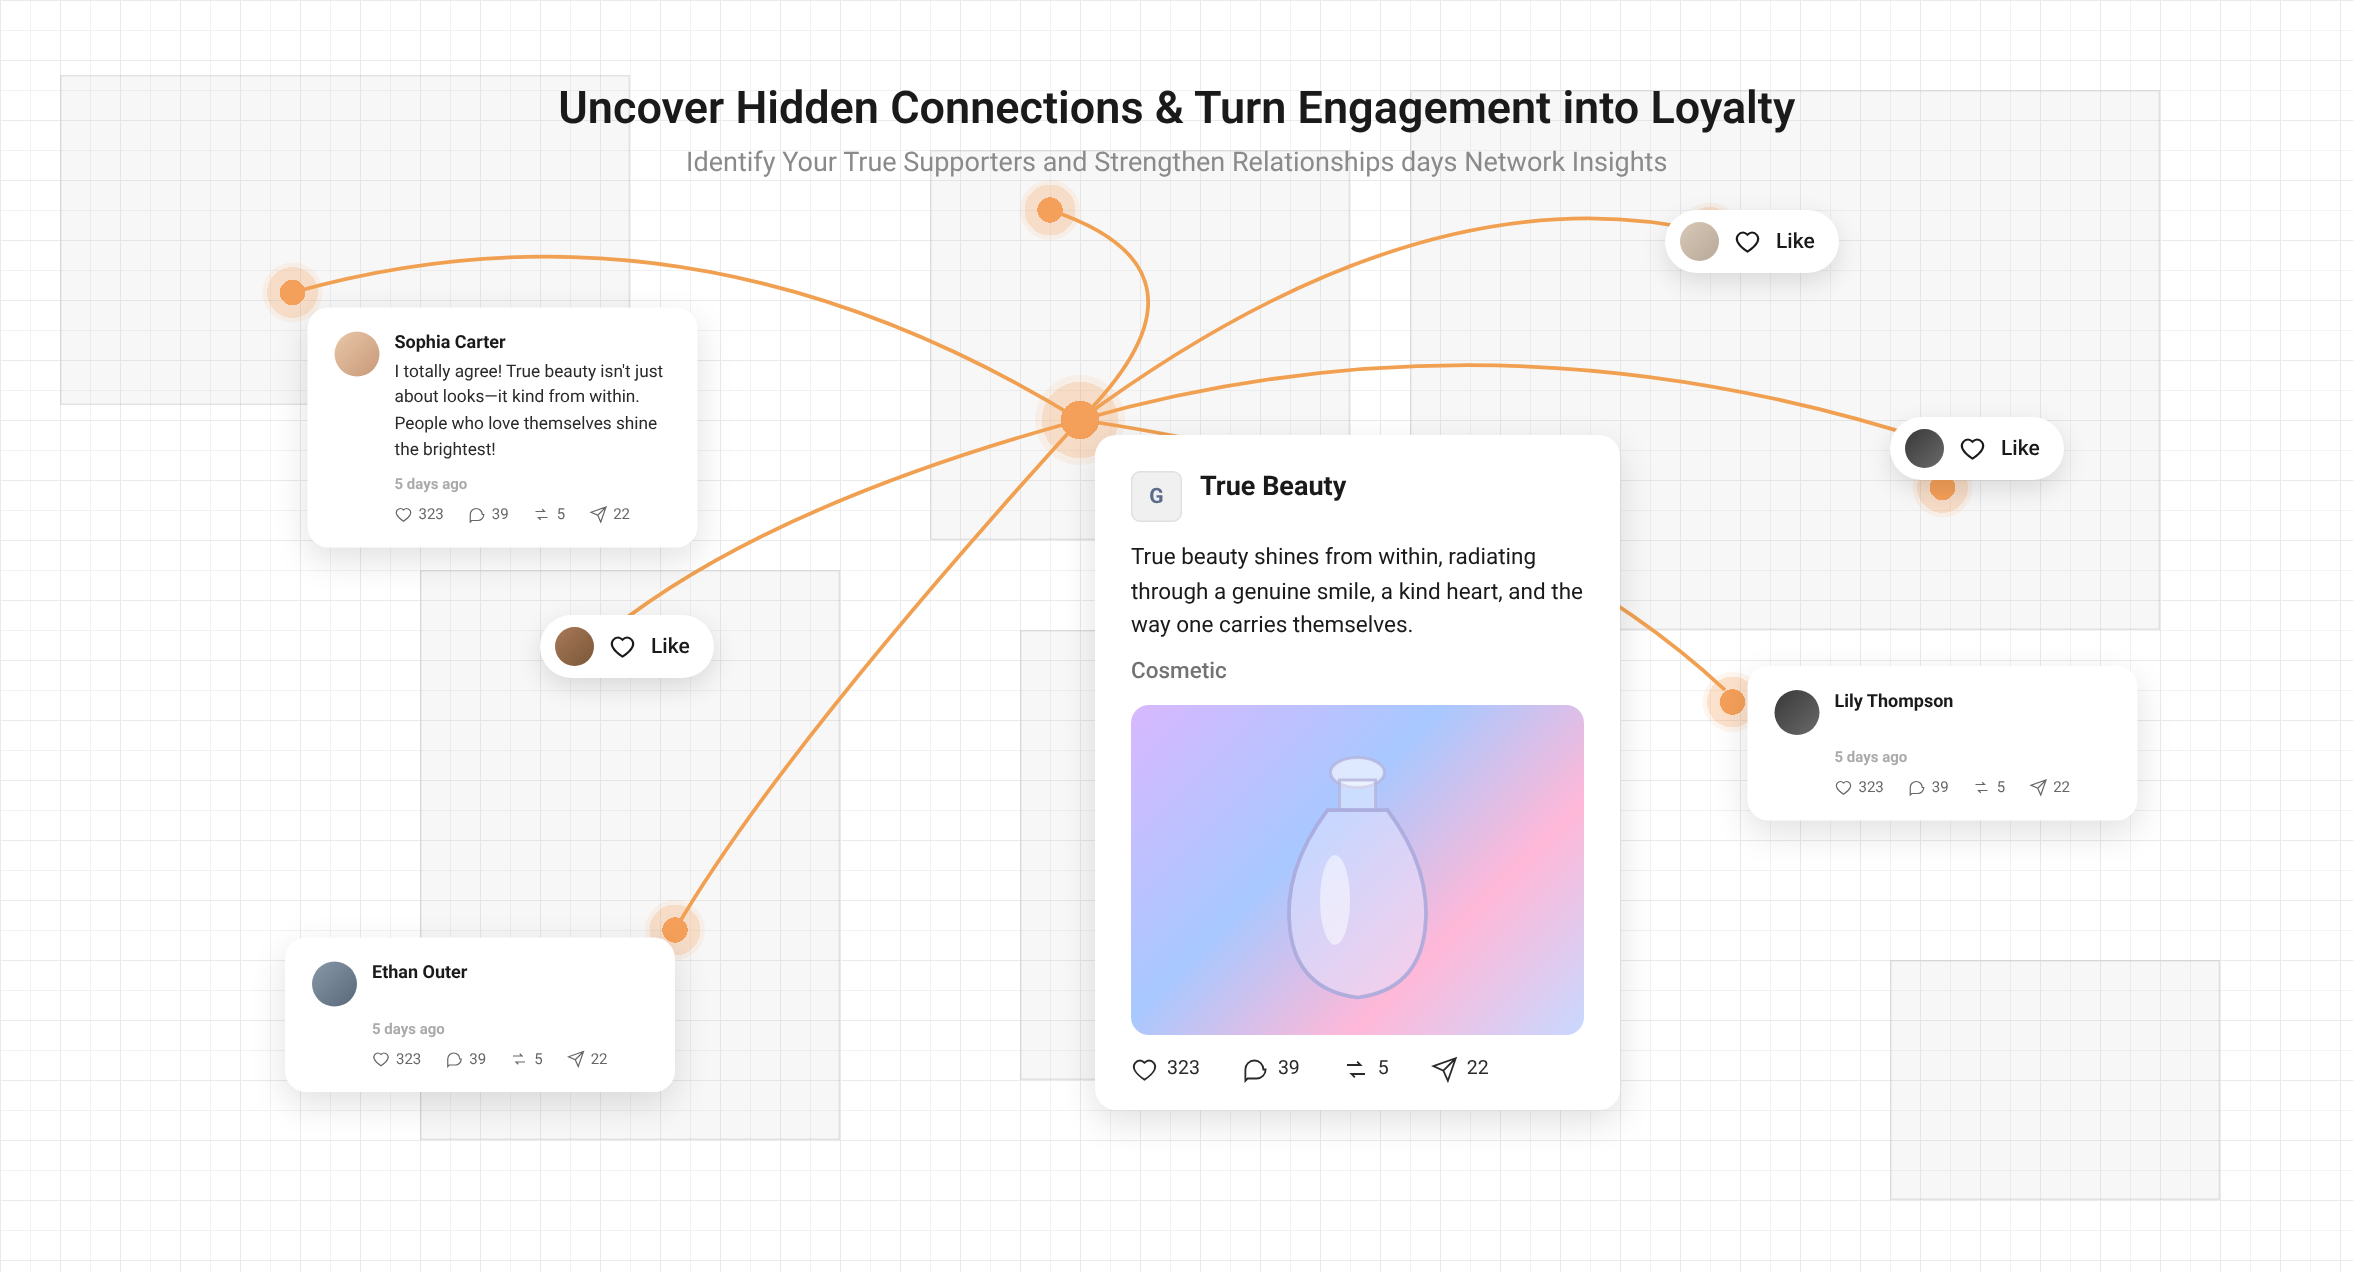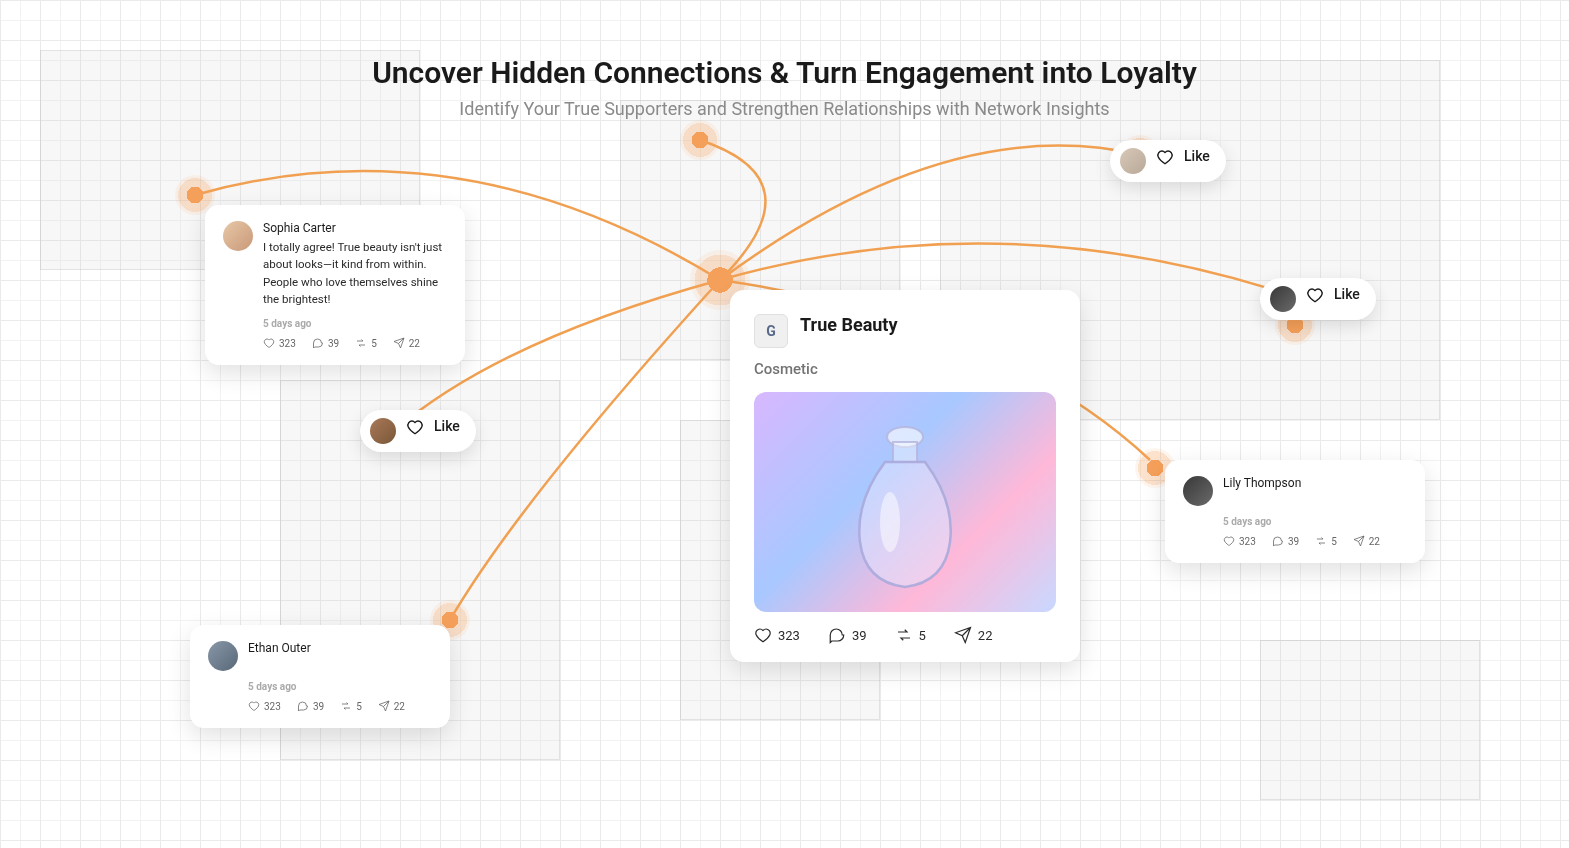--- a/index.html
+++ b/index.html
@@ -70,34 +70,35 @@
     z-index: 20;
   }
   .comment-card { width: 260px; }
   .comment-head { display: flex; gap: 10px; }
   .avatar {
     width: 30px; height: 30px; border-radius: 50%;
     background: linear-gradient(135deg,#a8b5c5,#6b7a8f);
     flex-shrink: 0;
   }
   .comment-body { flex: 1; }
-  .comment-name { font-weight: 400; font-size: 12px; color: #1a1a1a; margin-bottom: 4px; }
+  .comment-name { font-weight: 700; font-size: 12px; color: #1a1a1a; margin-bottom: 4px; }
   .comment-text { font-size: 11.5px; color: #2a2a2a; line-height: 1.5; }
   .comment-time { font-size: 10px; color: #aaa; margin-top: 10px; margin-left: 40px; font-weight: bold; }
   .comment-stats { display: flex; gap: 16px; margin-top: 8px; margin-left: 40px; align-items: center; }
   .stat { display: flex; align-items: center; gap: 4px; font-size: 10px; color: #666; }
   .stat svg { width: 12px; height: 12px; stroke: #666; fill: none; stroke-width: 1.6; }
 
   .like-pill {
     position: absolute;
     background: #fff;
     border-radius: 30px;
     box-shadow: 0 6px 18px rgba(0,0,0,0.12);
     padding: 8px 16px 8px 10px;
     display: flex;
+    align-items: center;
     gap: 10px;
     z-index: 20;
   }
   .like-pill .avatar { width: 26px; height: 26px; }
   .like-pill svg { width: 18px; height: 18px; stroke:#1a1a1a; fill:none; stroke-width:1.8; }
   .like-pill span { font-size: 14px; font-weight: 500; color:#1a1a1a; }
 
   .main-card {
     width: 350px;
     padding: 24px 24px 18px;
@@ -129,21 +130,21 @@
 <div class="map-bg"></div>
 <div class="map-shape" style="left:40px;top:50px;width:380px;height:220px"></div>
 <div class="map-shape" style="left:280px;top:380px;width:280px;height:380px"></div>
 <div class="map-shape" style="left:620px;top:100px;width:280px;height:260px"></div>
 <div class="map-shape" style="left:680px;top:420px;width:200px;height:300px"></div>
 <div class="map-shape" style="left:940px;top:60px;width:500px;height:360px"></div>
 <div class="map-shape" style="left:1260px;top:640px;width:220px;height:160px"></div>
 
 <div class="header">
   <div class="title">Uncover Hidden Connections &amp; Turn Engagement into Loyalty</div>
-  <div class="subtitle">Identify Your True Supporters and Strengthen Relationships with Network Insights</div>
+  <div class="subtitle">Identify Your True Supporters and Strengthen Relationships days Network Insights</div>
 </div>
 
 <svg class="connections">
   <g stroke="#f0a050" stroke-width="2.5" fill="none">
     <path d="M 720 280 Q 460 120, 195 195"></path>
     <path d="M 720 280 Q 500 340, 395 430"></path>
     <path d="M 720 280 Q 520 500, 450 620"></path>
     <path d="M 720 280 Q 950 110, 1140 155"></path>
     <path d="M 720 280 Q 1000 200, 1290 295"></path>
     <path d="M 720 280 Q 1000 320, 1150 460"></path>
@@ -226,21 +227,21 @@
       </div>
     <div class="stat">
         <svg viewBox="0 0 24 24">
           <path d="M22 2 11 13M22 2 15 22l-4-9-9-4z"></path>
         </svg>
         <span>22</span>
       </div>
   </div>
 </div>
 
-<div class="card comment-card" style="left:1165px;top:460px">
+<div class="card comment-card" style="left:1165px;top:444px">
   <div class="comment-head">
     <div class="avatar" style="background:linear-gradient(135deg,#383838,#6a6a6a)"></div>
     <div class="comment-body">
       <div class="comment-name">Lily Thompson</div>
     </div>
   </div>
   <div class="comment-time">5 days ago</div>
   <div class="comment-stats">
     <div class="stat">
         <svg viewBox="0 0 24 24">
@@ -289,20 +290,21 @@
       <path d="M12 21s-7-4.5-9-9c-2-4.5 2-8 5-8 2 0 4 2 4 2s2-2 4-2c3 0 7 3.5 5 8-2 4.5-9 9-9 9z"></path>
     </svg>
   <span>Like</span>
 </div>
 
 <div class="card main-card" style="left:730px;top:290px">
   <div class="main-head">
     <div class="brand-avatar">G</div>
     <div class="brand-name">True Beauty</div>
   </div>
+  <div class="main-text">True beauty shines from within, radiating through a genuine smile, a kind heart, and the way one carries themselves.</div>
   <div class="tag">Cosmetic</div>
   <div class="main-image">
     <svg class="bottle" width="140" height="180" viewBox="0 0 140 180">
       <ellipse cx="70" cy="25" rx="18" ry="10" fill="rgba(255,255,255,0.6)" stroke="rgba(180,180,220,0.8)" stroke-width="2"></ellipse>
       <rect x="58" y="30" width="24" height="20" fill="rgba(255,255,255,0.4)" stroke="rgba(180,180,220,0.8)" stroke-width="2"></rect>
       <path d="M 50 50 Q 20 90 25 130 Q 30 170 70 175 Q 110 170 115 130 Q 120 90 90 50 Z" fill="rgba(230,230,255,0.5)" stroke="rgba(170,170,220,0.9)" stroke-width="2.5"></path>
       <ellipse cx="55" cy="110" rx="10" ry="30" fill="rgba(255,255,255,0.5)"></ellipse>
     </svg>
   </div>
   <div class="main-stats">

